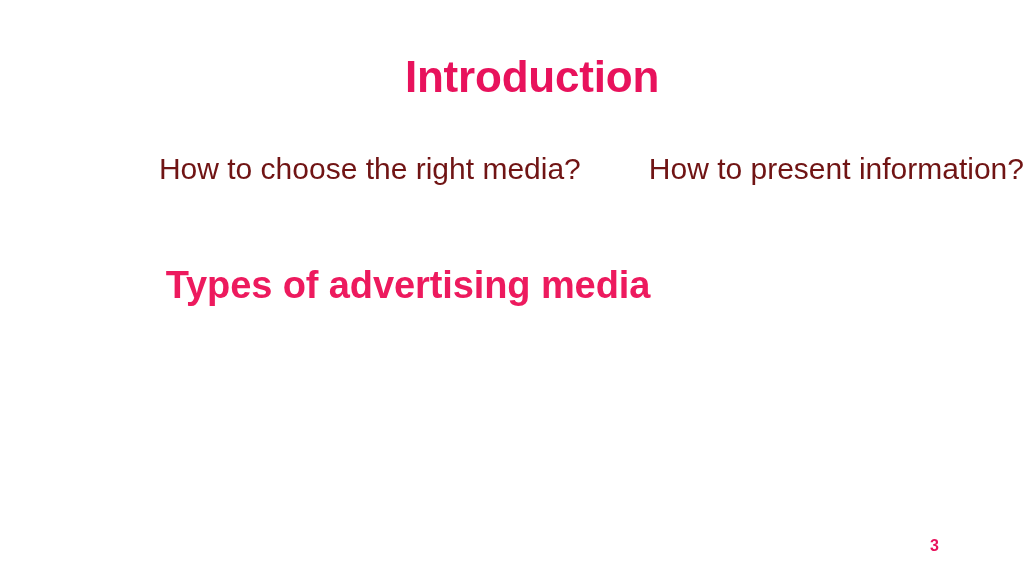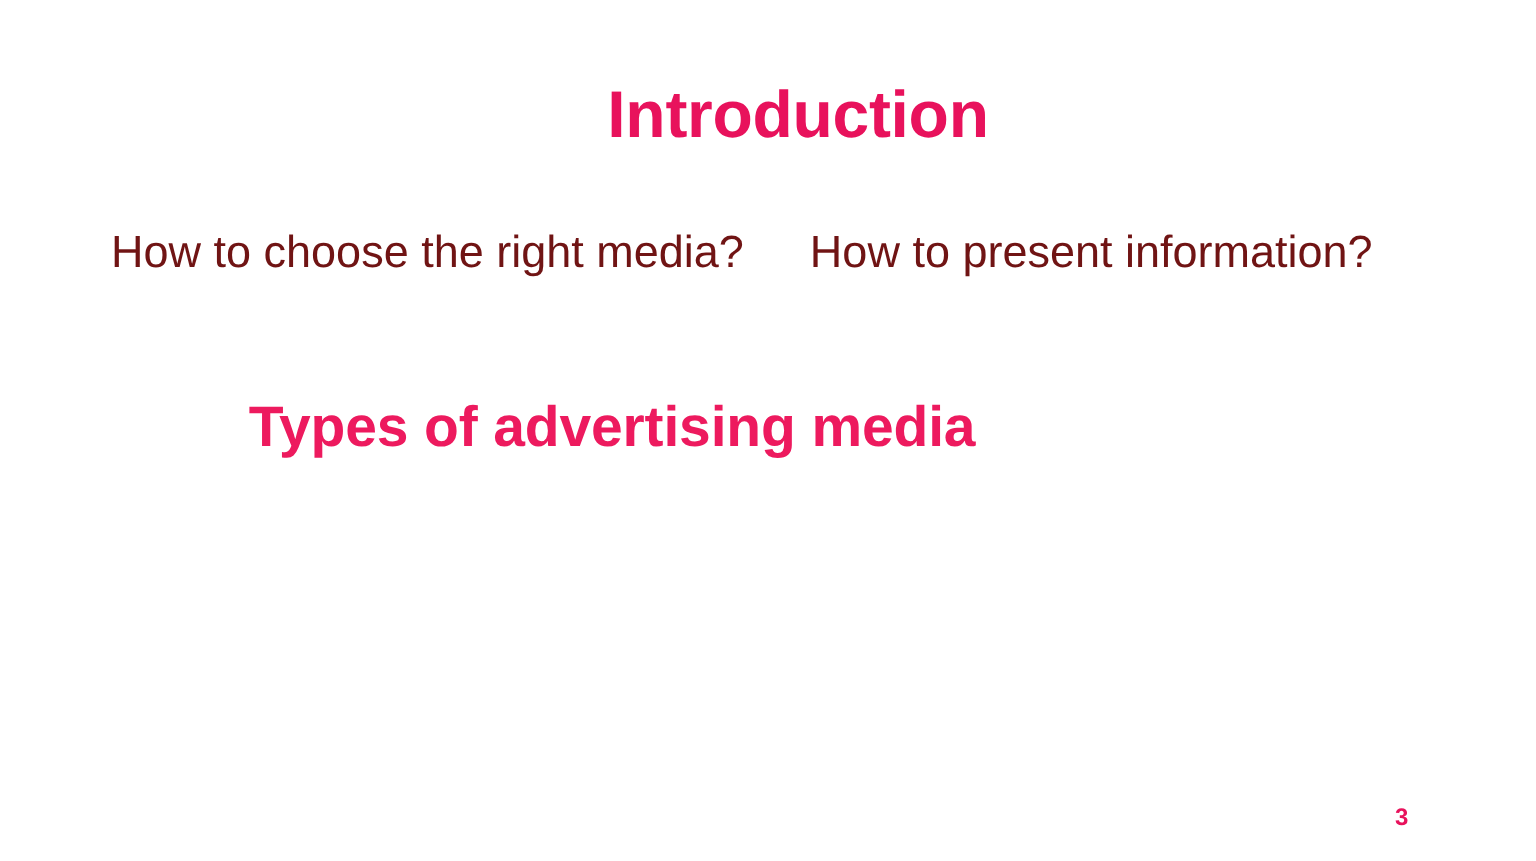--- a/index.html
+++ b/index.html
@@ -35,34 +35,34 @@
     margin-left: 20px;
   }
 
   
   .question-row {
     position: absolute;
     top: 152px;
     left: 0;
     width: 1024px;
     display: flex;
-    justify-content: flex-start;
+    justify-content: flex-end;
     align-items: baseline;
     font-family: "Liberation Sans", sans-serif;
     font-size: 30px;
     font-weight: normal;
     line-height: 1.15;
     color: #701414;
     white-space: nowrap;
   }
   .question-row .q-first {
     margin-left: 74px;
   }
   .question-row .q-second {
-    margin-left: 44px;
+    margin-left: 68px;
   }
 
   
   .subheading {
     position: absolute;
     top: 264px;
     left: 0;
     width: 816px;
     text-align: center;
     font-family: "Liberation Sans", sans-serif;

